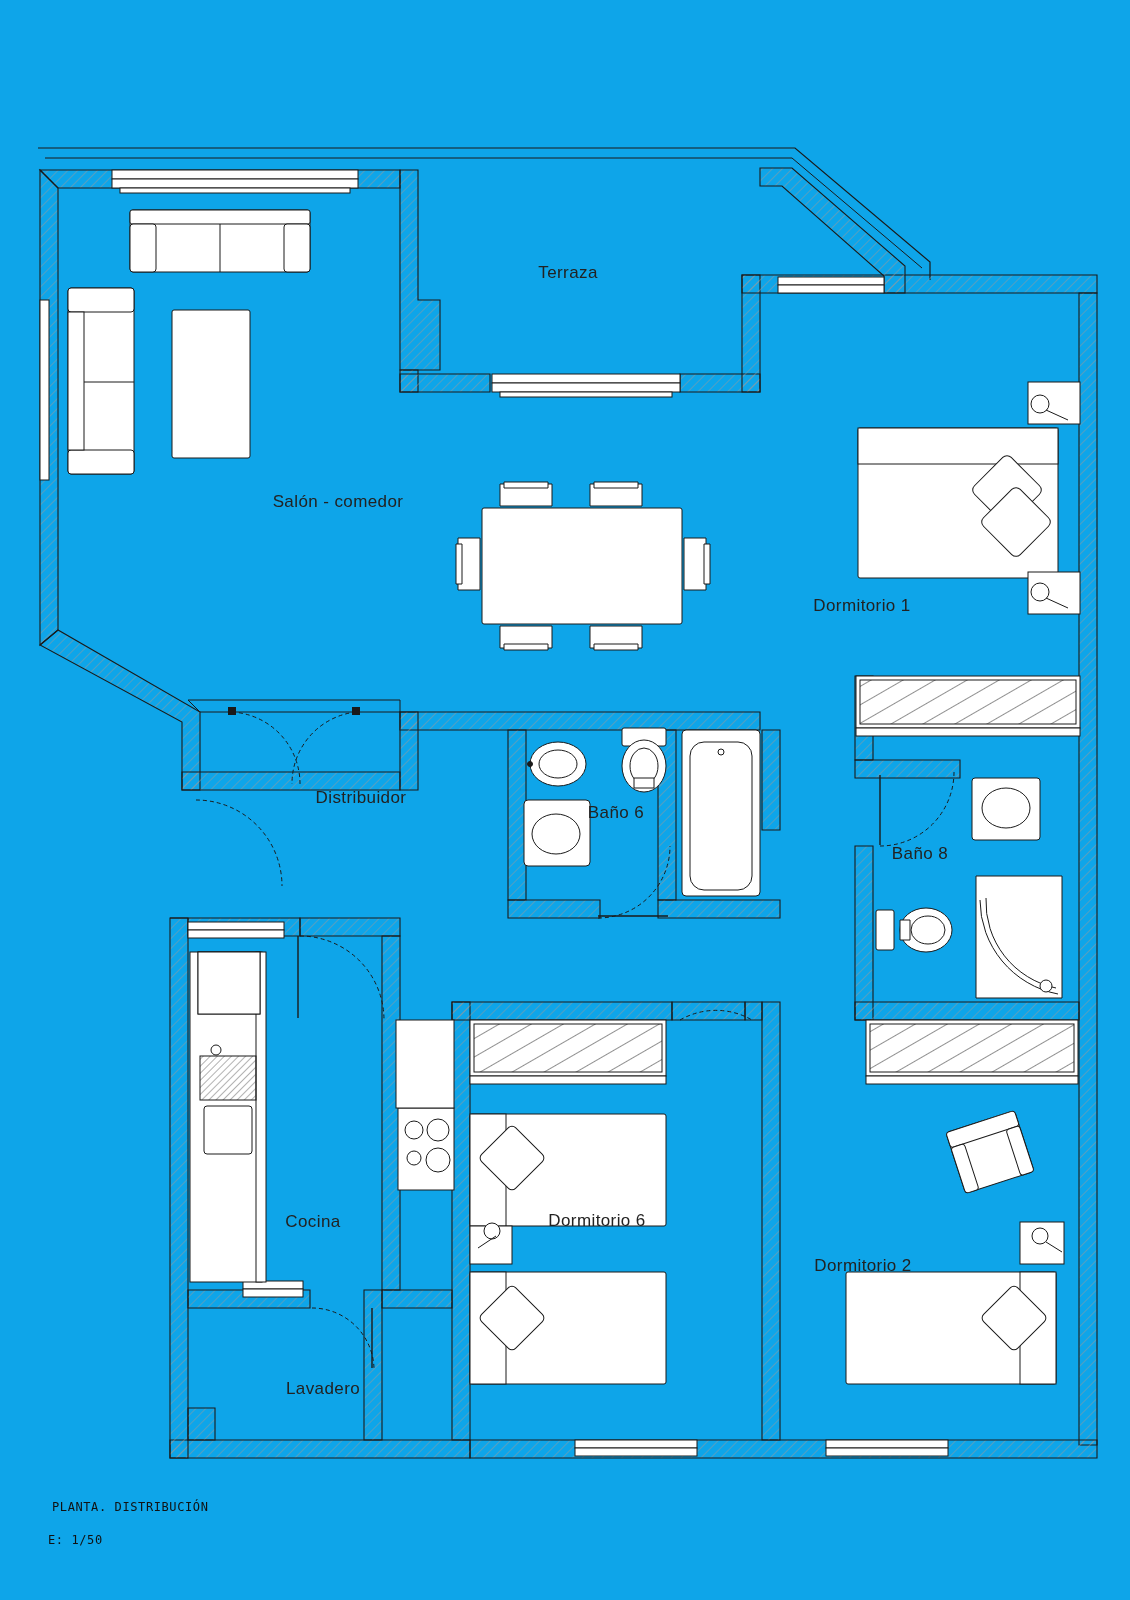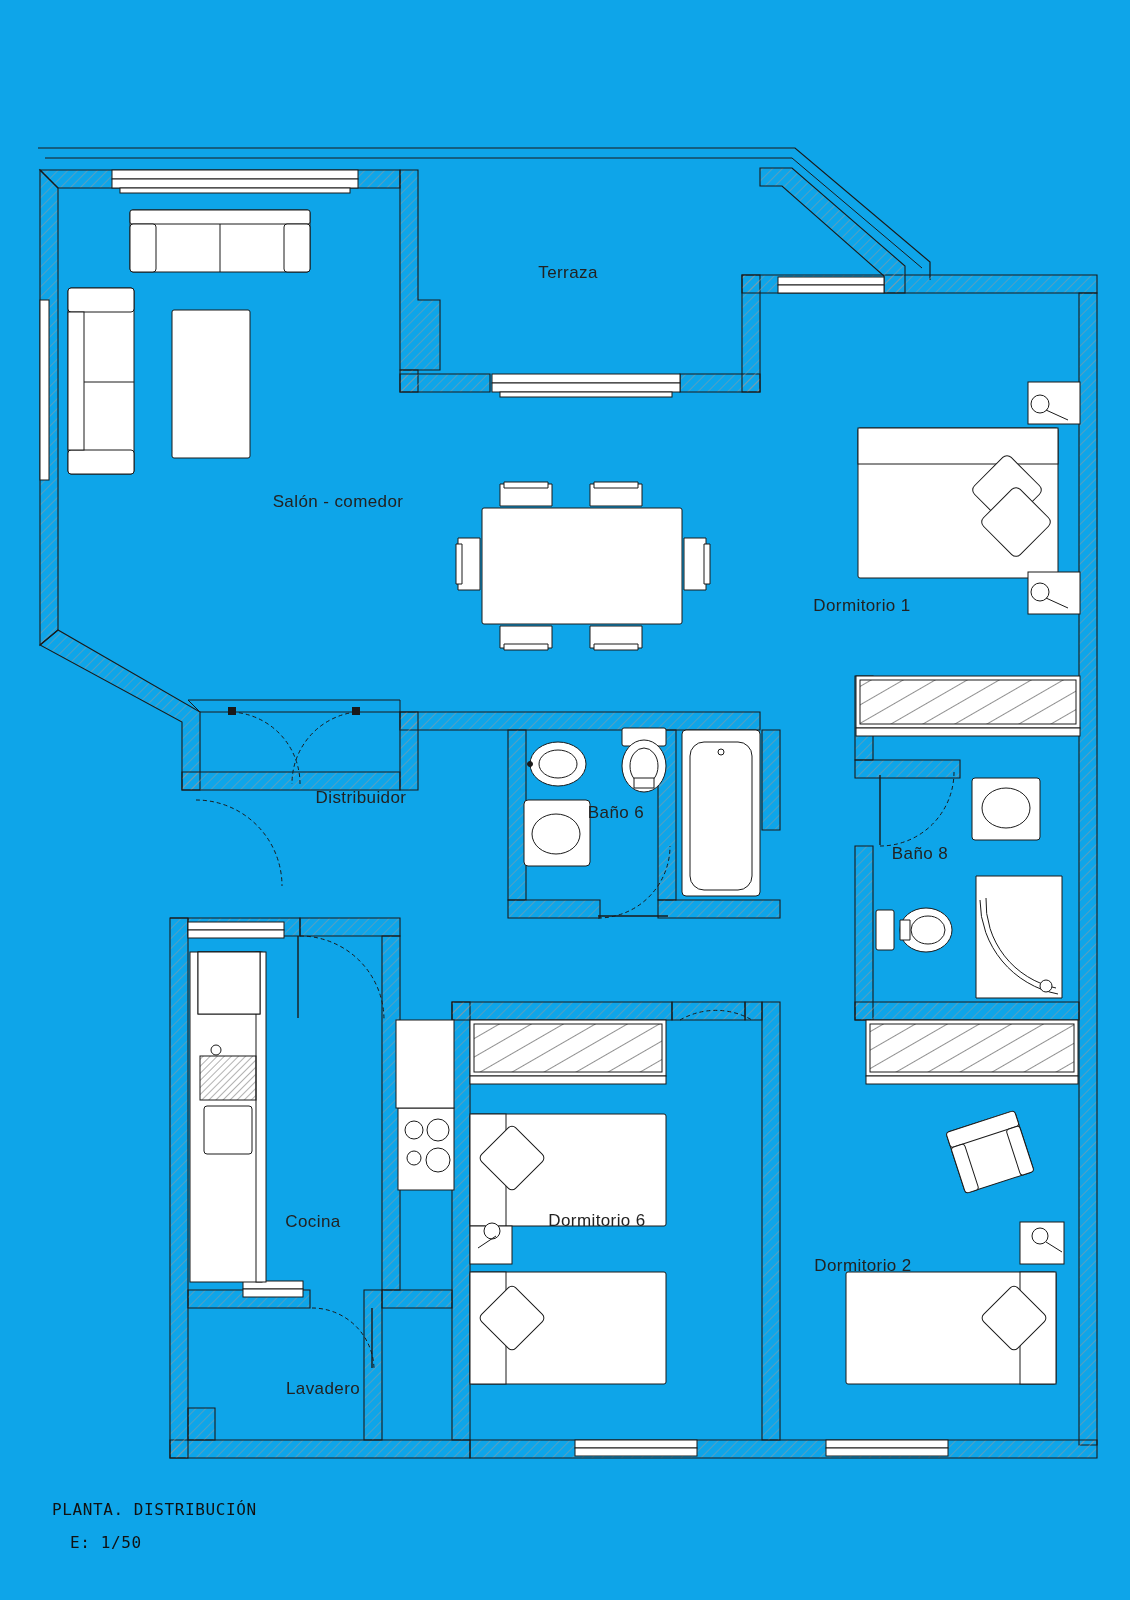--- a/index.html
+++ b/index.html
@@ -29,27 +29,27 @@
     position: absolute;
     font-size: 17px;
     color: #222222;
     letter-spacing: 0.4px;
     white-space: nowrap;
     transform: translate(-50%, -50%);
   }
   .caption {
     position: absolute;
     font-family: "DejaVu Sans Mono", monospace;
-    font-size: 16px;
+    font-size: 12px;
     color: #111111;
     letter-spacing: 0.6px;
     white-space: nowrap;
   }
   #caption-title { left: 52px; top: 1500px; }
-  #caption-scale { left: 70px; top: 1533px; }
+  #caption-scale { left: 48px; top: 1533px; }
 </style>
 </head>
 <body>
 
 <div id="page">
 
   <svg id="floorplan-svg" viewBox="0 0 1130 1600" xmlns="http://www.w3.org/2000/svg">
     <defs>
       <pattern id="wallhatch" width="7" height="7" patternTransform="rotate(45)" patternUnits="userSpaceOnUse">
         <line x1="0" y1="0" x2="0" y2="7" stroke="#9a9a9a" stroke-width="1"></line>

